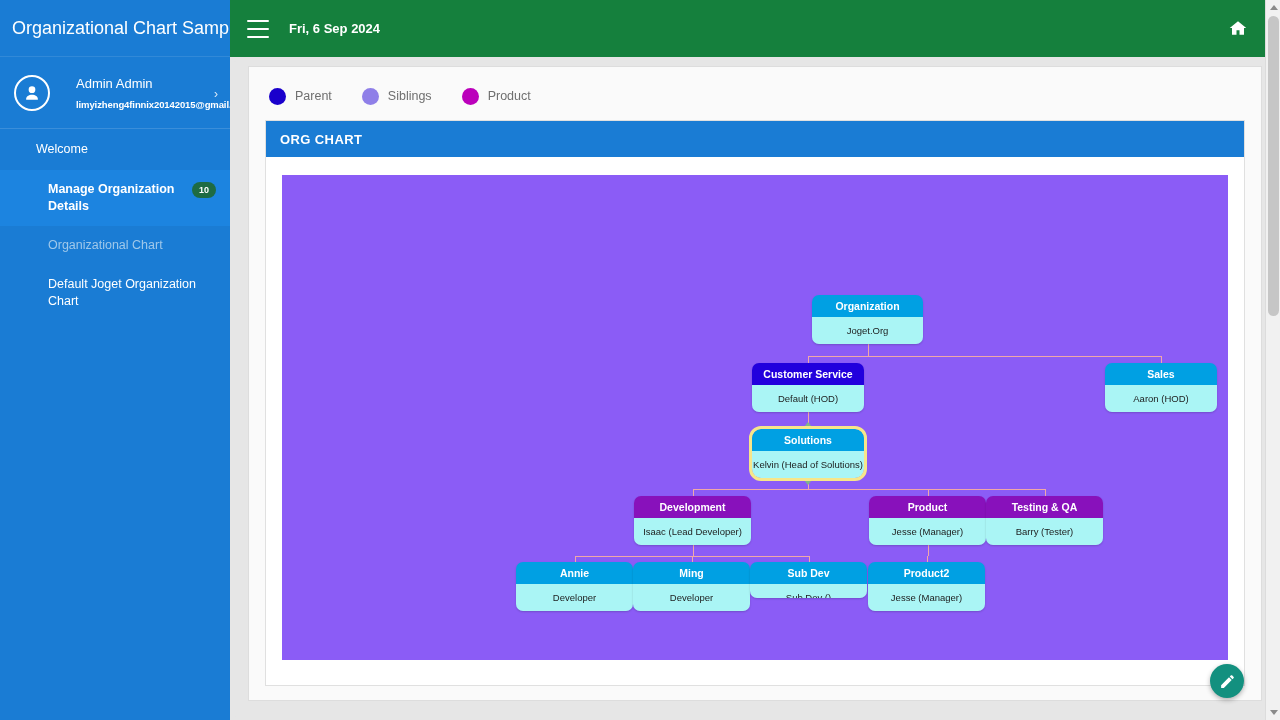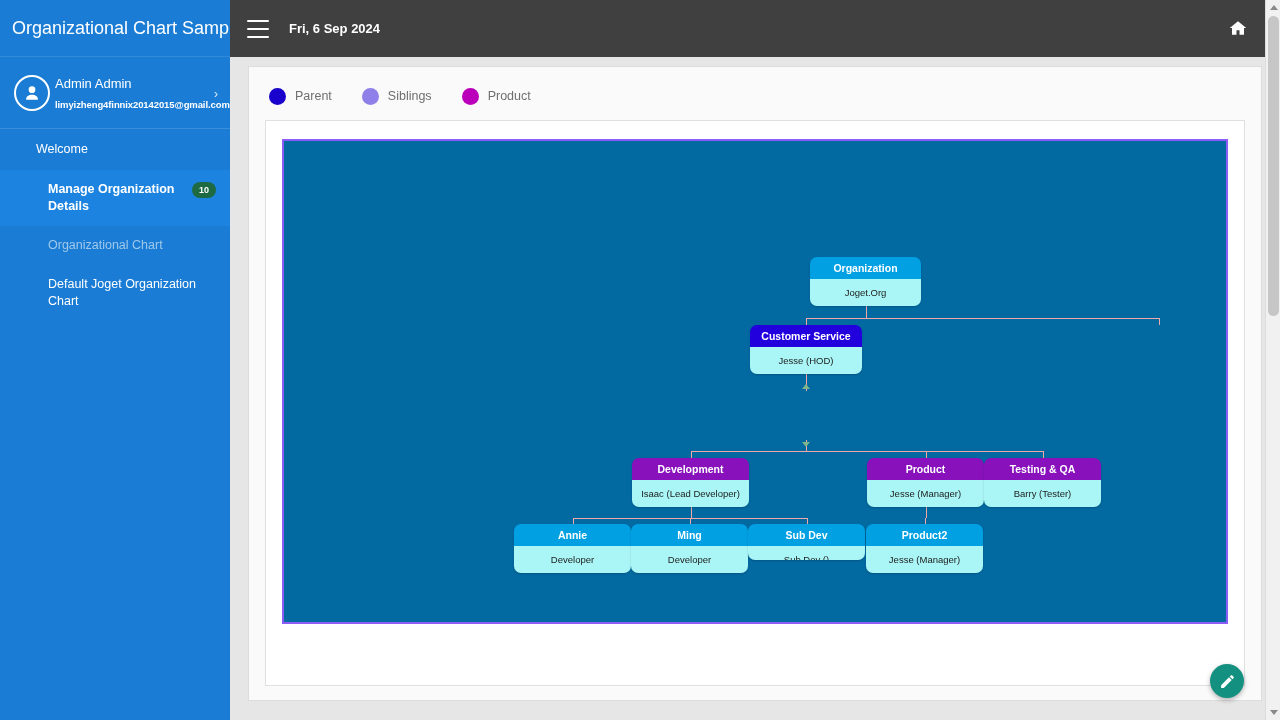--- a/index.html
+++ b/index.html
@@ -34,21 +34,21 @@
     border-bottom: 1px solid rgba(255,255,255,0.14);
     height: 72px;
   }
   #avatar {
     width: 36px; height: 36px; border-radius: 50%;
     border: 2px solid #ffffff;
     display: flex; align-items: center; justify-content: center;
     flex: 0 0 auto; margin-top: 2px;
   }
   #avatar svg { width: 20px; height: 20px; fill: #ffffff; }
-  #user-text { margin-left: 5px; padding-top: 3px; }
+  #user-text { margin-left: 26px; padding-top: 3px; }
   .user-name { font-size: 13px; font-weight: 400; color:#fff; line-height: 16px; }
   .user-email {
     font-size: 9.5px; font-weight: bold; color: #ffffff;
     margin-top: 7px; white-space: nowrap; letter-spacing: -0.1px;
   }
   #user-chevron {
     position: absolute; right: 12px; top: 30px;
     font-size: 12px; color: #dbeaf8;
   }
 
@@ -78,21 +78,21 @@
     position: absolute; right: 14px; top: 12px;
     background: #1e6b43; color: #ffffff;
     font-size: 9px; font-weight: bold;
     border-radius: 9px; padding: 3px 7px; line-height: 10px;
   }
 
   
   #topbar {
     position: absolute; left: 230px; top: 0;
     width: 1050px; height: 57px;
-    background: #404040;
+    background: #15803d;
     display: flex; align-items: center;
     color: #ffffff;
   }
   #hamburger {
     margin-left: 17px; width: 22px; height: 18px;
     display: flex; flex-direction: column; justify-content: space-between;
     cursor: pointer;
   }
   #hamburger span { display:block; height: 2px; background: #ffffff; border-radius: 1px; }
   #topbar-date { margin-left: 20px; font-size: 13px; font-weight: bold; }
@@ -136,22 +136,22 @@
     background: #1a7cd4;
     color: #ffffff;
     height: 36px;
     display: flex; align-items: center;
     padding-left: 14px;
     font-size: 13px; font-weight: bold;
     letter-spacing: 0.4px;
   }
   #panel-body { padding: 18px 16px 16px 16px; }
   #chart-area {
-    border: 2px solid #8b5cf6;
-    background: #0369a1;
+    border: 4px solid #8b5cf6;
+    background: #8b5cf6;
     height: 485px;
     position: relative;
     overflow: hidden;
   }
 
   
   .node {
     position: absolute;
     border-radius: 7px;
     overflow: hidden;
@@ -297,20 +297,21 @@
         <span class="legend-dot" style="background:#8f7fe8"></span>
         <span class="legend-label">Siblings</span>
       </div>
       <div class="legend-item">
         <span class="legend-dot" style="background:#bb00bb"></span>
         <span class="legend-label">Product</span>
       </div>
     </div>
 
     <div id="panel">
+      <div id="panel-header">ORG CHART</div>
       <div id="panel-body">
         <div id="chart-area">
 
         <div class="conn v" style="left: 581.5px; top: 165px; height: 12px;"></div>
             <div class="conn h" style="left: 522px; top: 177px; width: 353px;"></div>
             <div class="conn v" style="left: 522px; top: 177px; height: 7px;"></div>
             <div class="conn v" style="left: 875px; top: 177px; height: 7px;"></div>
             <div class="conn v" style="left: 522px; top: 233px; height: 11px;"></div>
             <div class="conn h" style="left: 522px; top: 244px; width: 0px;"></div>
             <div class="conn v" style="left: 522px; top: 244px; height: 6px;"></div>
@@ -326,21 +327,29 @@
             <div class="conn v" style="left: 522.5px; top: 377px; height: 6px;"></div>
             <div class="conn v" style="left: 641.5px; top: 366px; height: 11px;"></div>
             <div class="conn h" style="left: 640.5px; top: 377px; width: 1px;"></div>
             <div class="conn v" style="left: 640.5px; top: 377px; height: 6px;"></div>
             <div class="node" style="left: 526px; top: 116px; width: 111px; height: 49px;">
               <div class="node-title" style="background: rgb(0, 160, 227);">Organization</div>
               <div class="node-sub" style="background: rgb(170, 245, 245);">Joget.Org</div>
             </div>
             <div class="node" style="left: 466px; top: 184px; width: 112px; height: 49px;">
               <div class="node-title" style="background: rgb(34, 0, 221);">Customer Service</div>
-              <div class="node-sub" style="background: rgb(170, 245, 245);">Jesse (HOD)</div>
+              <div class="node-sub" style="background: rgb(170, 245, 245);">Default (HOD)</div>
+            </div>
+            <div class="node" style="left: 819px; top: 184px; width: 112px; height: 49px;">
+              <div class="node-title" style="background: rgb(0, 160, 227);">Sales</div>
+              <div class="node-sub" style="background: rgb(170, 245, 245);">Aaron (HOD)</div>
+            </div>
+            <div class="node selected" style="left: 466px; top: 250px; width: 112px; height: 49px;">
+              <div class="node-title" style="background: rgb(0, 160, 227);">Solutions</div>
+              <div class="node-sub" style="background: rgb(170, 245, 245);">Kelvin (Head of Solutions)</div>
             </div>
             <div class="node" style="left: 348px; top: 317px; width: 117px; height: 49px;">
               <div class="node-title" style="background: rgb(136, 17, 187);">Development</div>
               <div class="node-sub" style="background: rgb(170, 245, 245);">Isaac (Lead Developer)</div>
             </div>
             <div class="node" style="left: 583px; top: 317px; width: 117px; height: 49px;">
               <div class="node-title" style="background: rgb(136, 17, 187);">Product</div>
               <div class="node-sub" style="background: rgb(170, 245, 245);">Jesse (Manager)</div>
             </div>
             <div class="node" style="left: 700px; top: 317px; width: 117px; height: 49px;">

